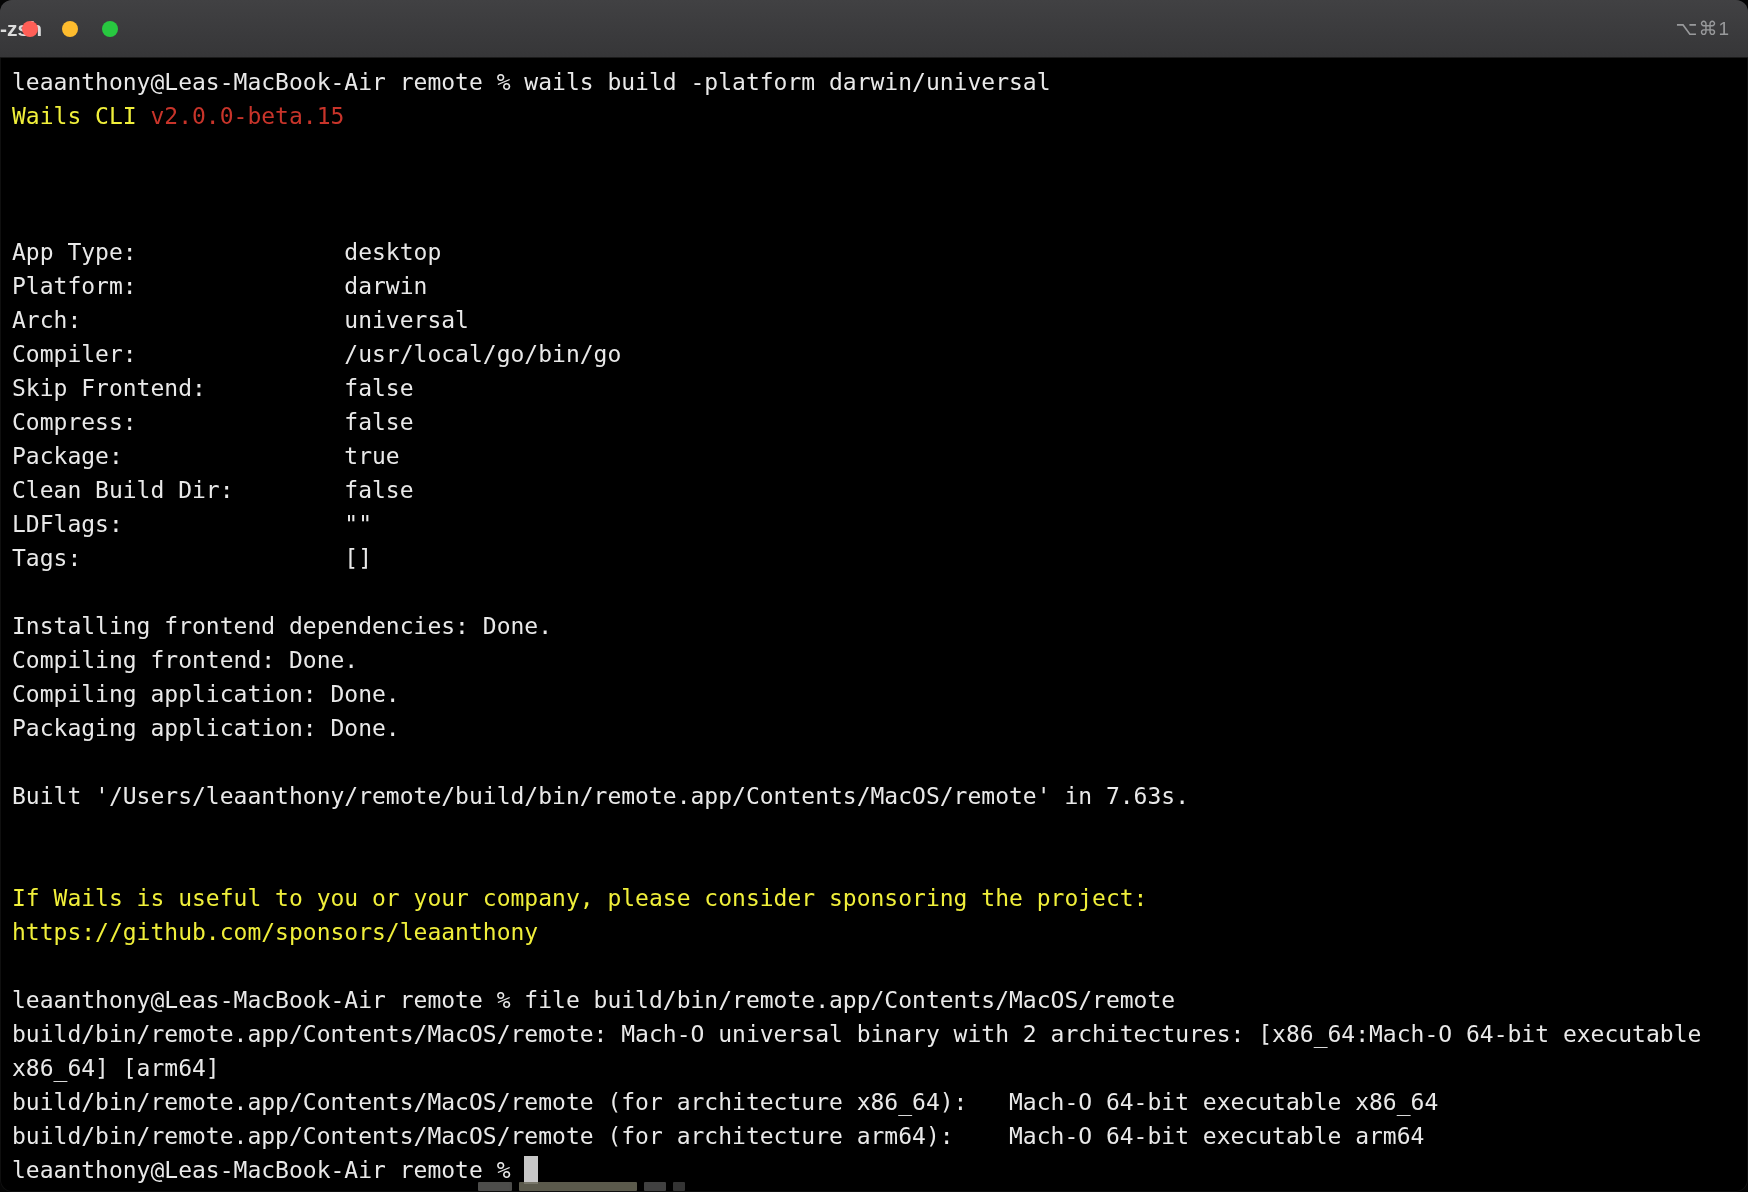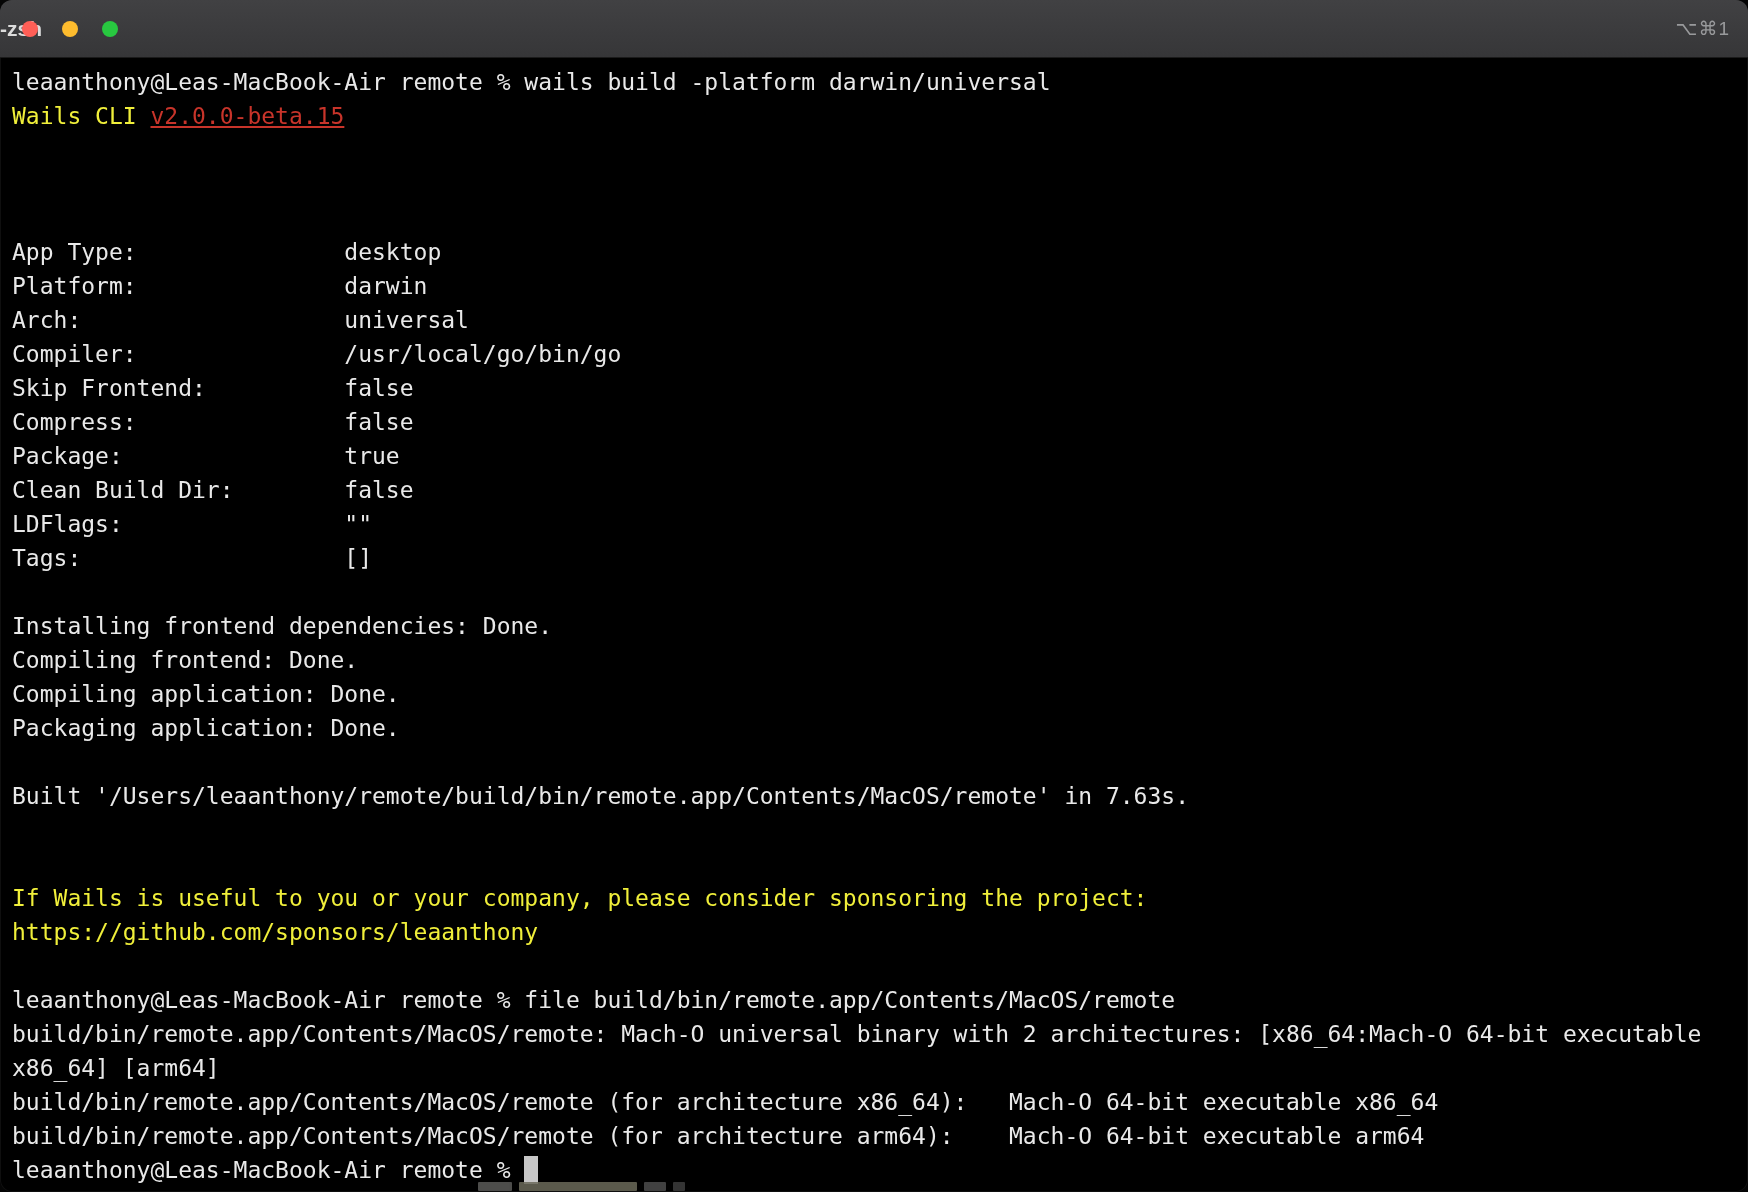--- a/index.html
+++ b/index.html
@@ -52,21 +52,21 @@
     height: 1134px;
     padding: 7px 12px 7px 12px;
     font: 23px/34px "DejaVu Sans Mono", monospace;
     color: var(--foreground, #e9e9e9);
     white-space: pre;
     overflow: hidden;
   }
   .term-line { height: 34px; }
   .c-fg     { color: var(--foreground, #e9e9e9); }
   .c-yellow { color: var(--yellow, #f0ef3a); text-align: right; }
-  .c-red    { color: var(--red, #c8342a); text-decoration: underline; }
+  .c-red    { color: var(--red, #c8342a); }
   .cursor {
     display: inline-block;
     width: 14px; height: 28px;
     background: var(--cursor, #c7c7c7);
     vertical-align: middle;
     margin-top: -4px;
   }
   .bg-fragment {
     position: absolute;
     bottom: 1px; left: 478px;

